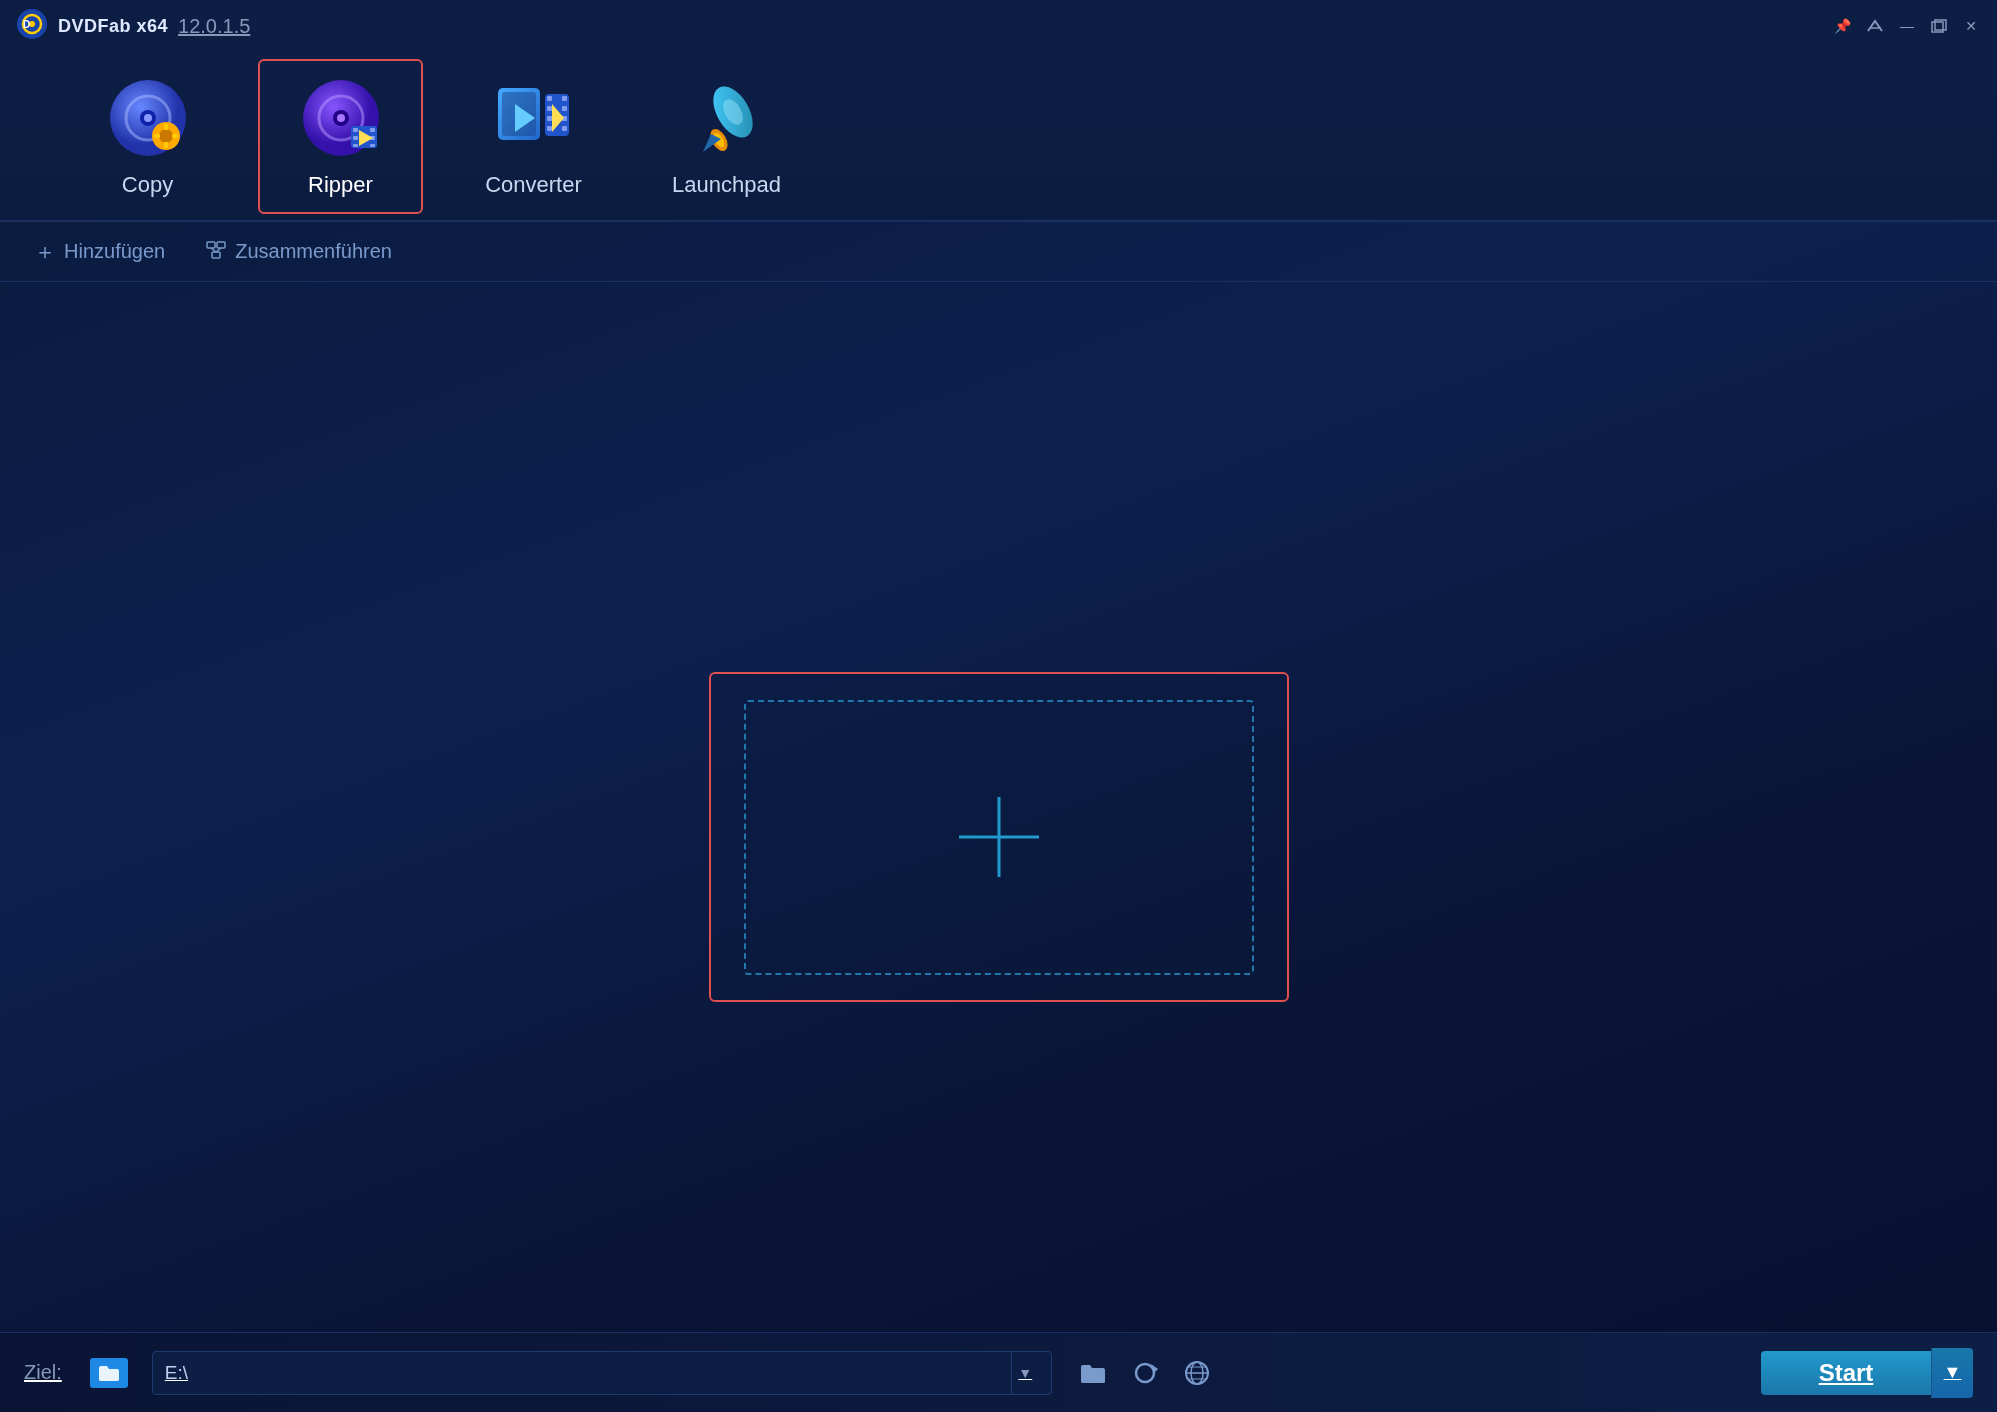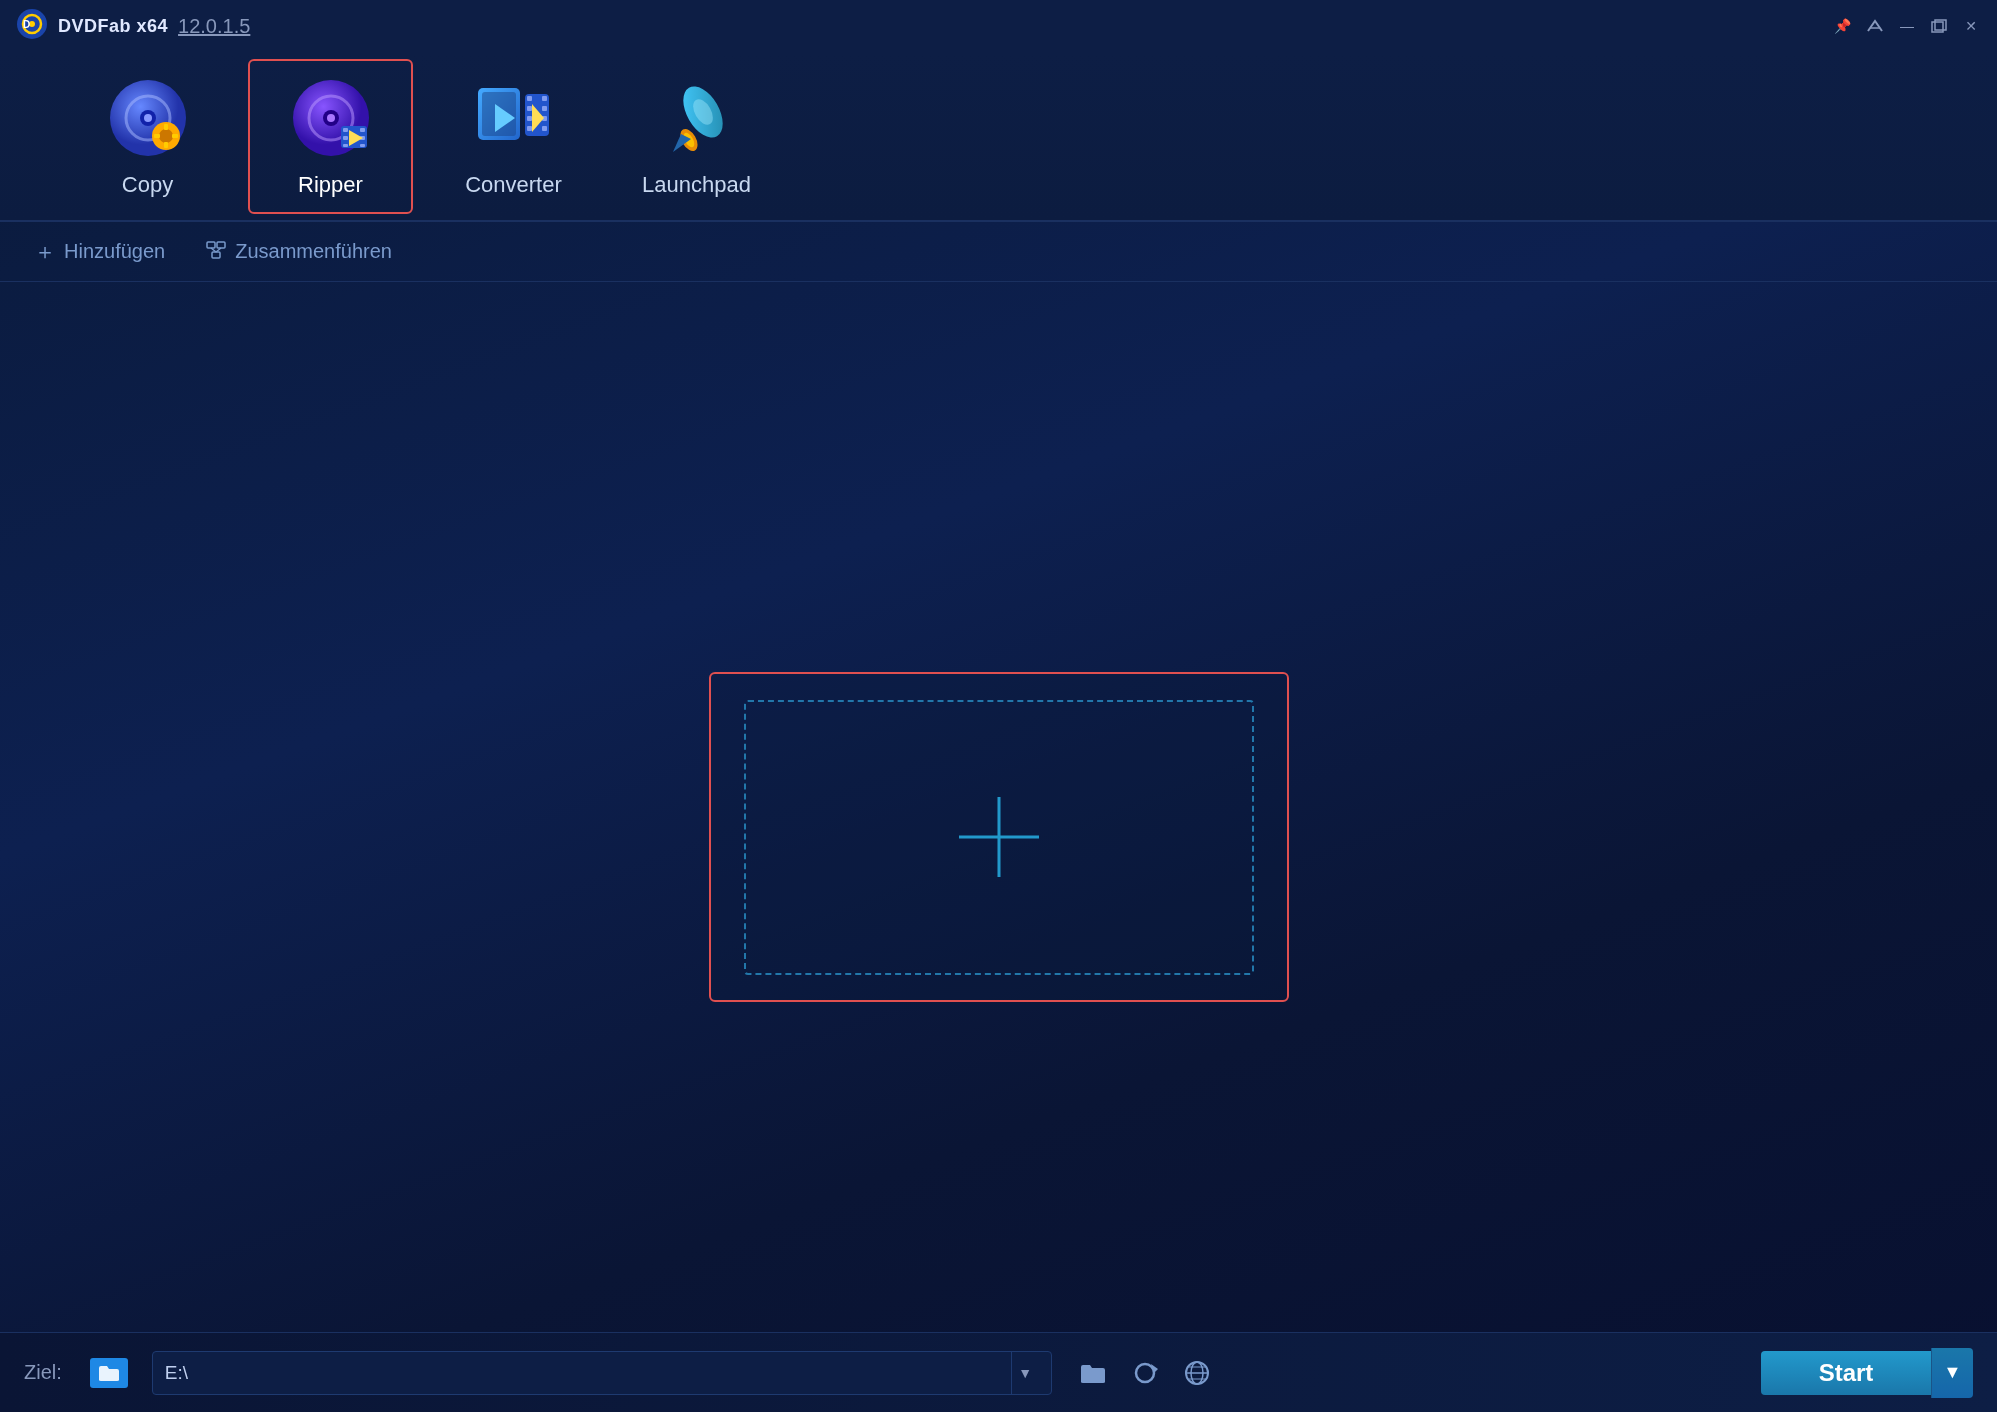--- a/index.html
+++ b/index.html
@@ -54,21 +54,21 @@
       font-size: 14px;
     }
 
     
     .navbar {
       height: 170px;
       background: linear-gradient(180deg, #0d1e45 0%, #0c1c40 100%);
       display: flex;
       align-items: center;
       padding: 0 60px;
-      gap: 8px;
+      gap: 18px;
       border-bottom: 2px solid #1a3060;
     }
     .nav-item {
       display: flex;
       flex-direction: column;
       align-items: center;
       justify-content: center;
       width: 165px;
       height: 155px;
       cursor: pointer;
@@ -191,20 +191,21 @@
       bottom: 0;
       left: 0;
       right: 0;
       height: 80px;
       background: linear-gradient(90deg, #0a1535 0%, #0d1e45 100%);
       border-top: 1px solid #1a3060;
       display: flex;
       align-items: center;
       padding: 0 24px;
       gap: 24px;
+      text-decoration: underline;
     }
     .ziel-label {
       font-size: 20px;
       color: #8898bb;
       margin-right: 4px;
     }
     .folder-icon-box {
       width: 38px;
       height: 30px;
       background: #1e88e5;

